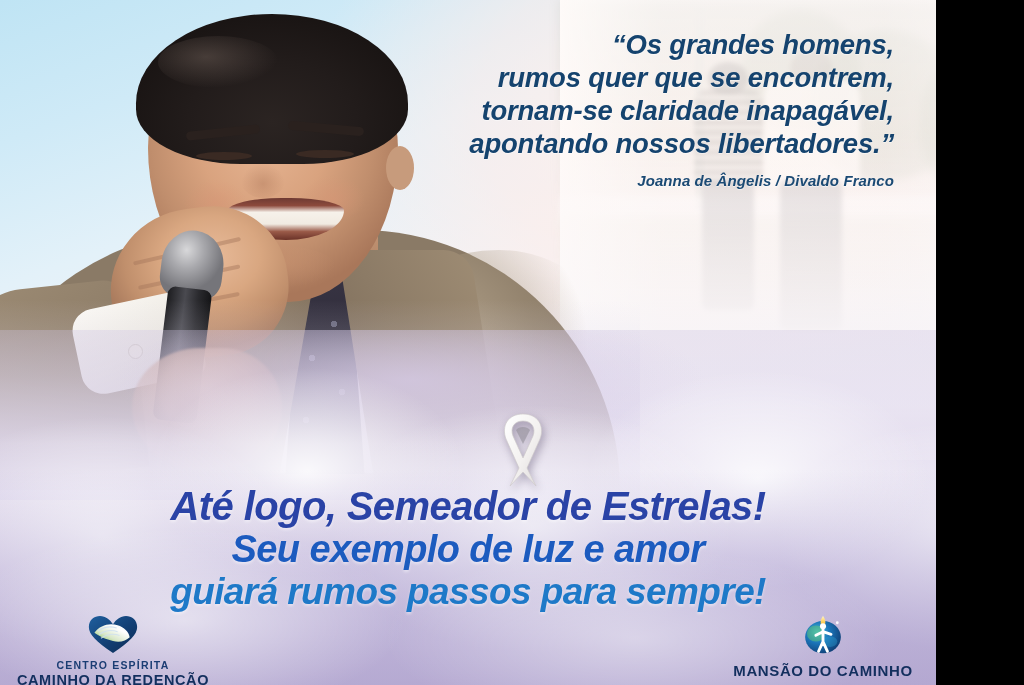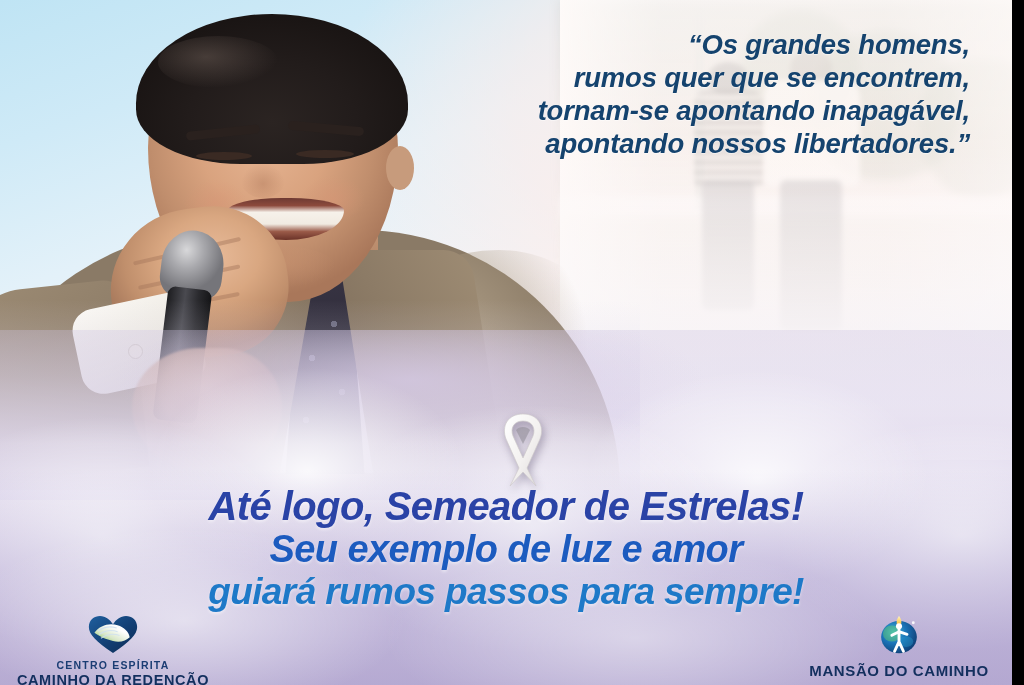--- a/index.html
+++ b/index.html
@@ -3,21 +3,21 @@
 <meta charset="utf-8">
 <title>Homenagem</title>
 <style>
   html, body {
     margin: 0;
     padding: 0;
     background: #000;
   }
   #poster {
     position: relative;
-    width: 1012px;
+    width: 936px;
     height: 685px;
     overflow: hidden;
     font-family: "Liberation Sans", sans-serif;
     background: #cfe6f5;
     user-select: none;
   }
 
   
   .layer { position: absolute; inset: 0; }
 
@@ -412,22 +412,23 @@
     <div class="p-hand2"></div>
     <div class="portrait-fade"></div>
   </div>
 
   <div class="layer clouds"></div>
   <div class="layer clouds-lower"></div>
 
   <div class="quote">
     <div class="quote-line">“Os grandes homens,</div>
     <div class="quote-line">rumos quer que se encontrem,</div>
-    <div class="quote-line">tornam-se apontando inapagável,</div>
+    <div class="quote-line">tornam-se claridade inapagável,</div>
     <div class="quote-line">apontando nossos libertadores.”</div>
+    <div class="quote-author">Joanna de Ângelis / Divaldo Franco</div>
   </div>
 
   <div class="ribbon">
     <svg viewBox="0 0 68 82" width="68" height="82" aria-hidden="true">
       <defs>
         <linearGradient id="ribGrad" x1="0" y1="0" x2="1" y2="1">
           <stop offset="0%" stop-color="#ffffff"></stop>
           <stop offset="55%" stop-color="#f3f1f0"></stop>
           <stop offset="100%" stop-color="#ddd9da"></stop>
         </linearGradient>

